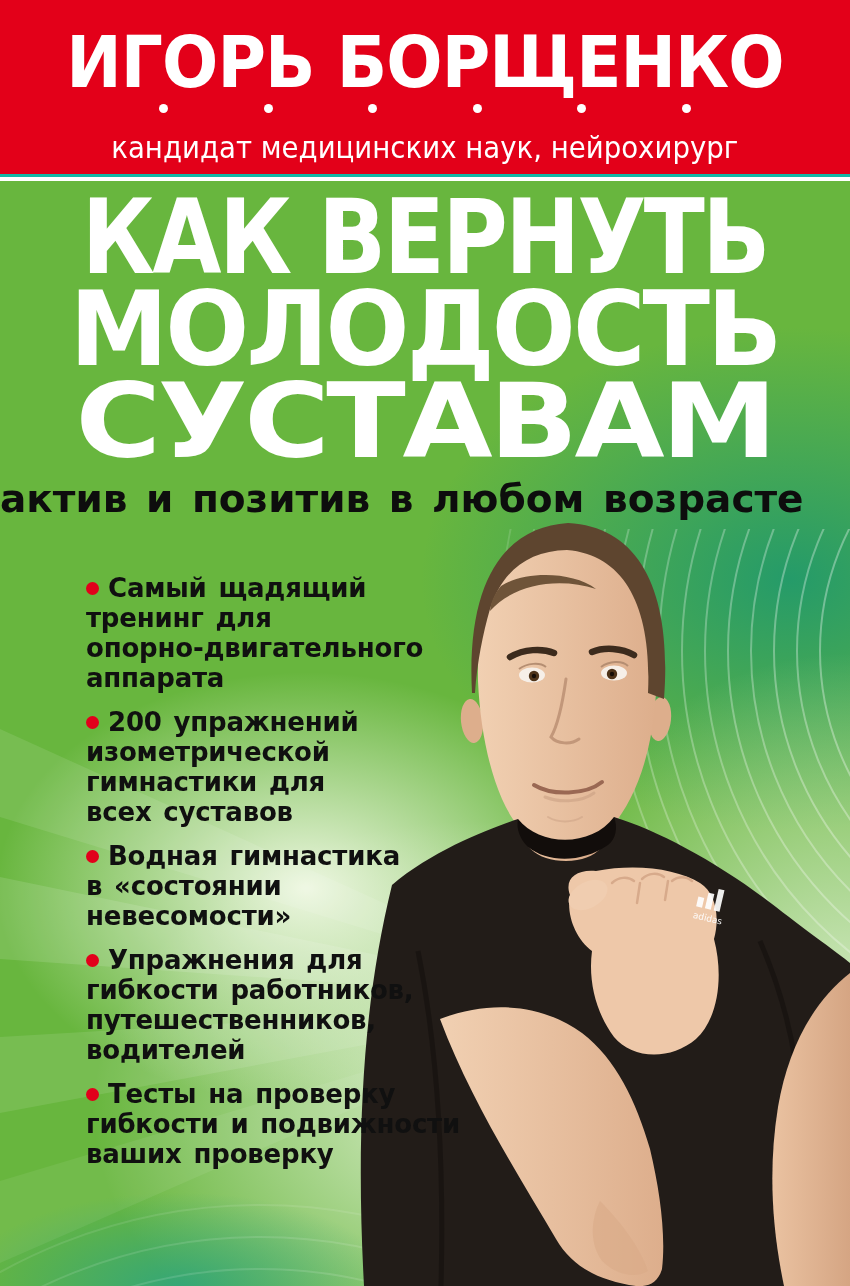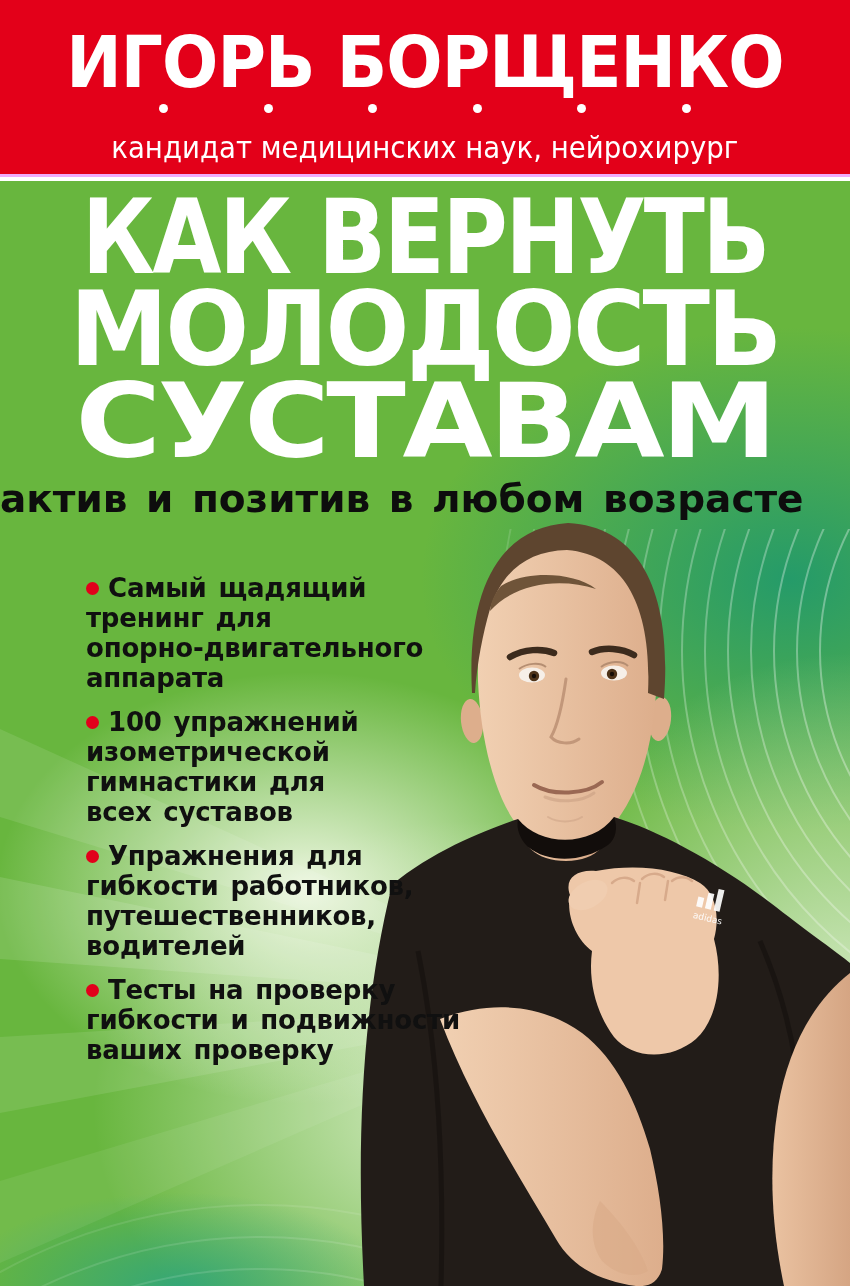--- a/index.html
+++ b/index.html
@@ -5,21 +5,21 @@
   html,body{margin:0;padding:0;background:#333;}
   .cover{
     position:relative;width:850px;height:1286px;overflow:hidden;
     font-family:"DejaVu Sans","Liberation Sans",sans-serif;
     -webkit-font-smoothing:antialiased;
   }
   
   .author-band{
     position:absolute;left:0;top:0;width:850px;height:174px;
     background:#e30019;color:#fff;text-align:center;
-    border-bottom:3px solid #f0abfc;
+    border-bottom:3px solid #14b8a6;
     z-index:3;
   }
   .author-name{
     margin-top:26px;font-size:72px;font-weight:bold;line-height:72px;
     letter-spacing:-1px;white-space:nowrap;
   }
   .author-name>span{display:inline-block;transform:scaleX(.92);transform-origin:50% 50%;}
   .dots-row{
     width:532px;margin:6px auto 0 auto;display:flex;justify-content:space-between;
   }
@@ -230,24 +230,27 @@
       </div>
     </div>
 
     <div class="tagline">актив и позитив в любом возрасте</div>
 
     <div class="bullet-list">
       <p class="bullet-item"><span class="bullet-dot"></span><span class="bullet-text">Самый щадящий
 тренинг для
 опорно-двигательного
 аппарата</span></p>
-      <p class="bullet-item"><span class="bullet-dot"></span><span class="bullet-text">100 упражнений
+      <p class="bullet-item"><span class="bullet-dot"></span><span class="bullet-text">200 упражнений
 изометрической
 гимнастики для
 всех суставов</span></p>
+      <p class="bullet-item"><span class="bullet-dot"></span><span class="bullet-text">Водная гимнастика
+в «состоянии
+невесомости»</span></p>
       <p class="bullet-item"><span class="bullet-dot"></span><span class="bullet-text">Упражнения для
 гибкости работников,
 путешественников,
 водителей</span></p>
       <p class="bullet-item"><span class="bullet-dot"></span><span class="bullet-text">Тесты на проверку
 гибкости и подвижности
 ваших проверку</span></p>
     </div>
 
   </div>

